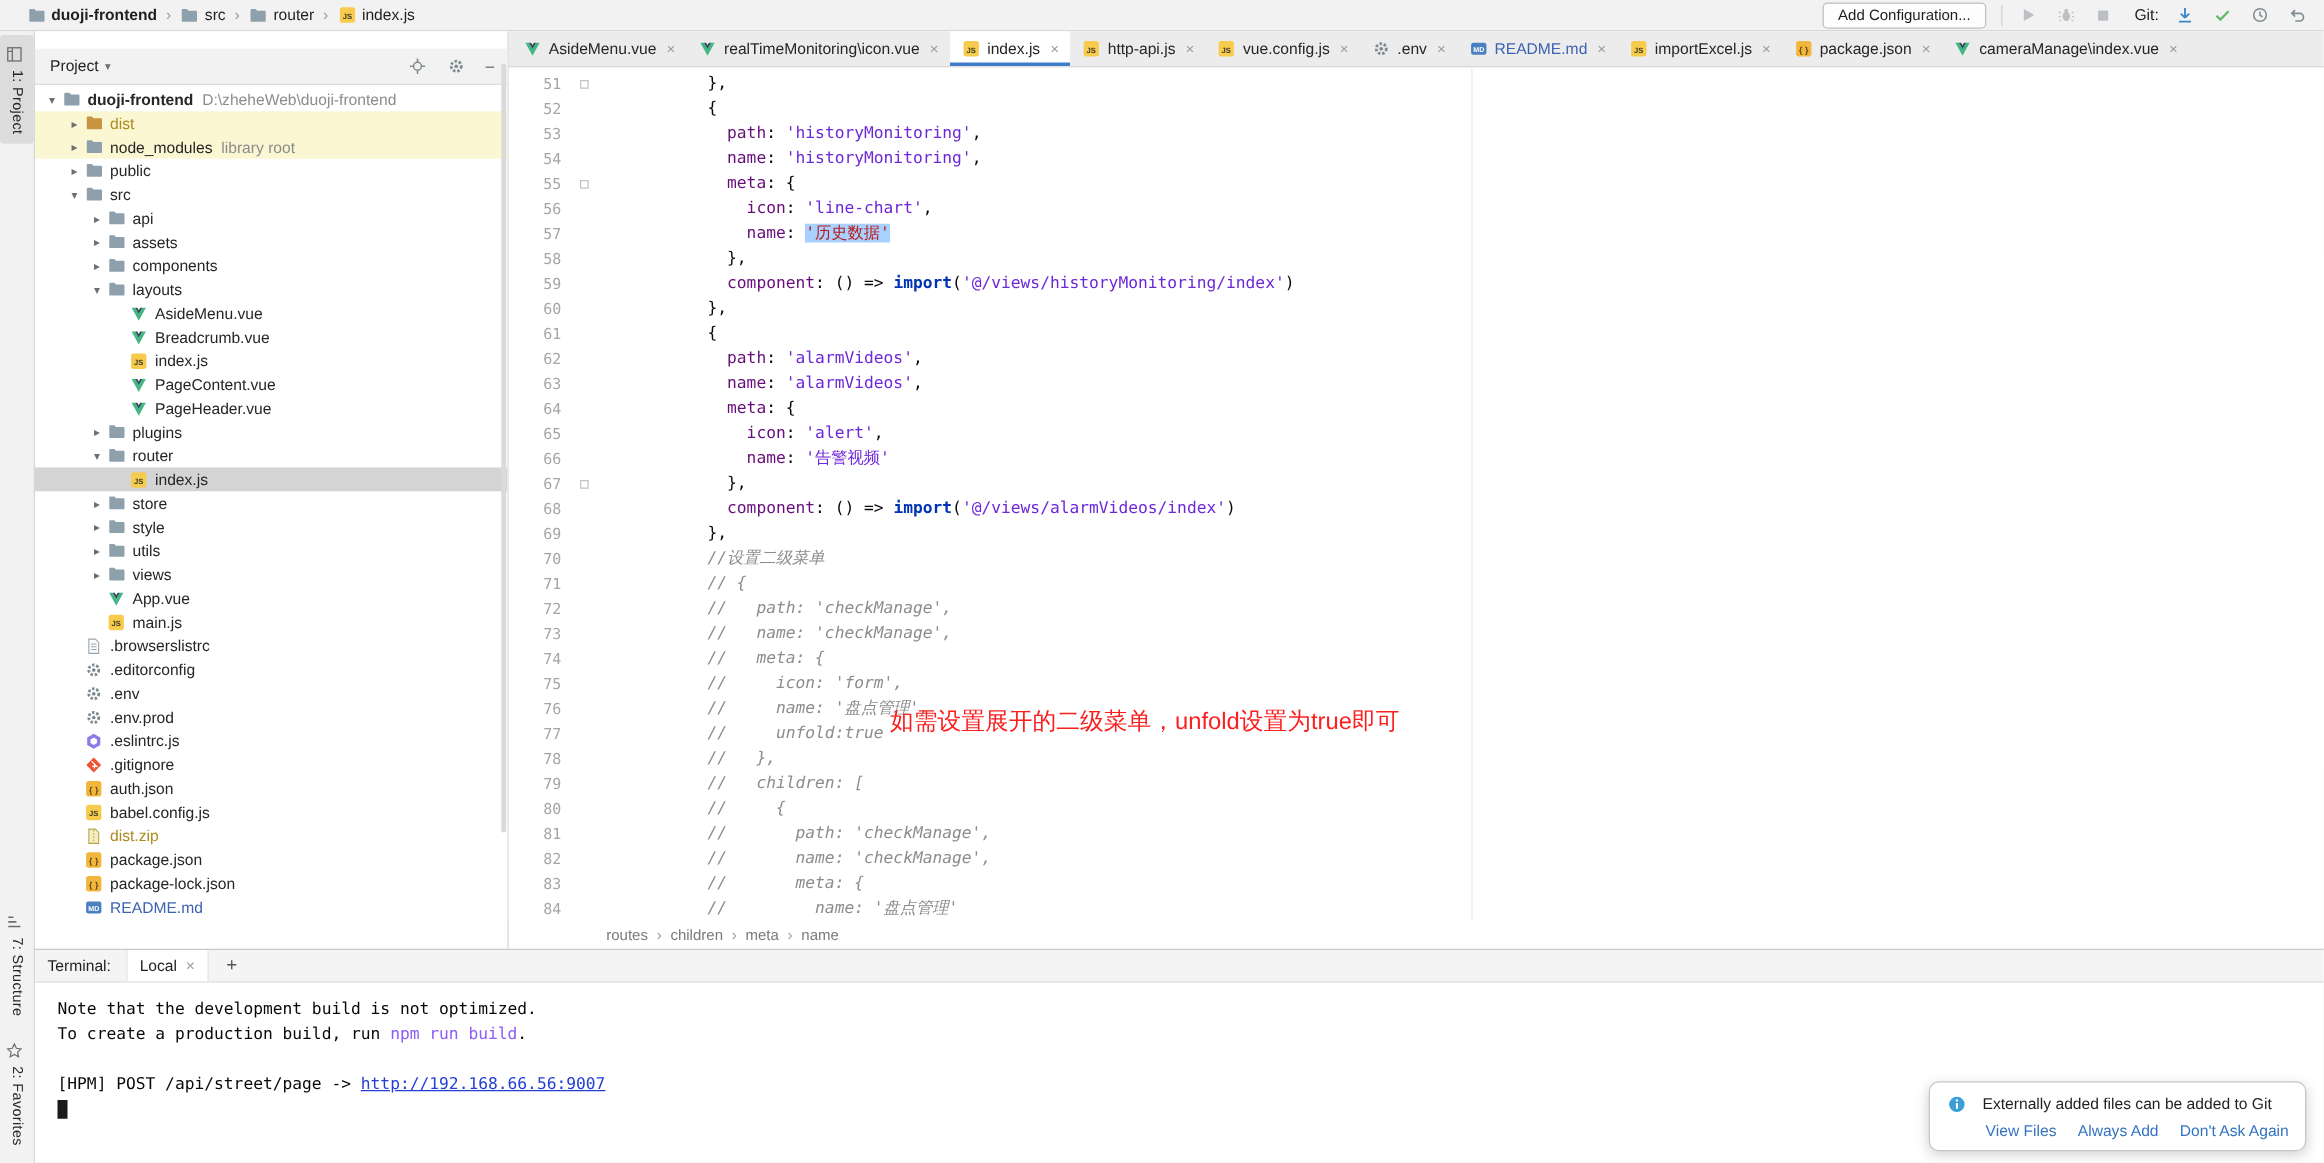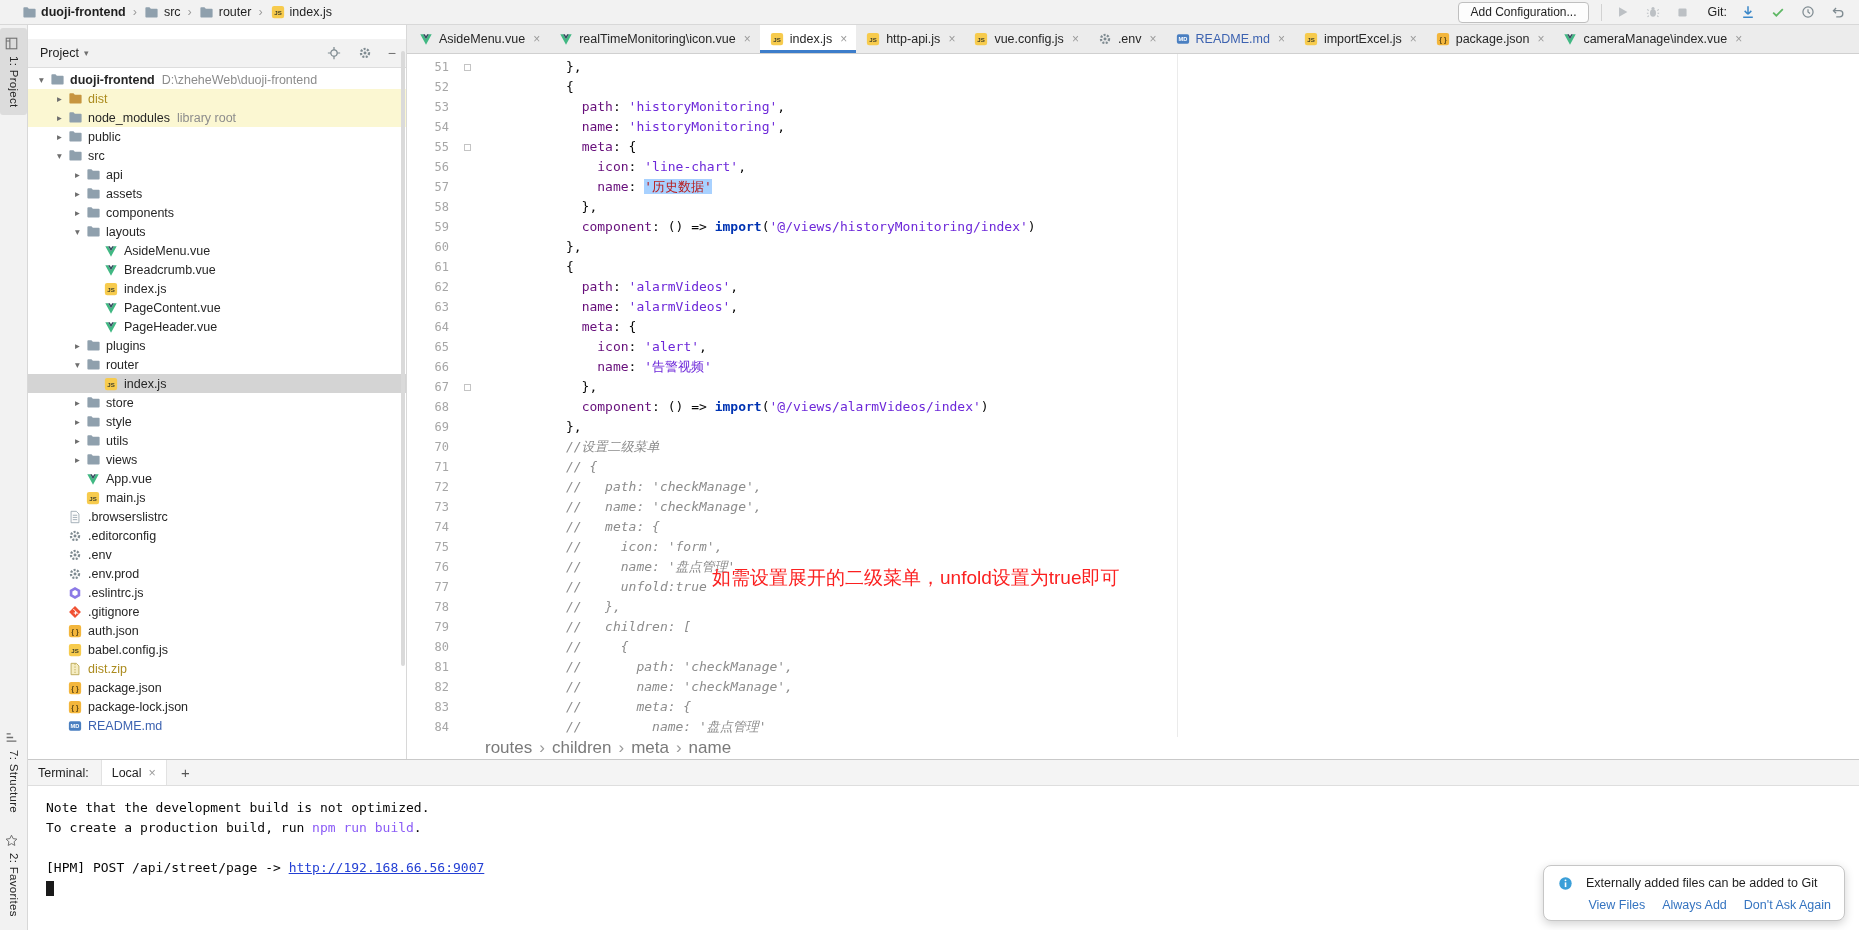--- a/index.html
+++ b/index.html
@@ -76,21 +76,21 @@
   .codec{white-space:pre;padding-left:34px;}
   .tk-p{color:#080808}
   .tk-k{color:#660e7a}
   .tk-s{color:#6d28d9}
   .tk-h{color:#b91c1c;background:#a8d1ff;}
   .tk-c{color:#8c8c8c;font-style:italic}
   .tk-i{color:#0033b3;font-weight:bold}
   .annotation{position:absolute;left:305px;top:514px;font-size:19px;color:#fb2020;
     font-family:"Liberation Sans",sans-serif;white-space:nowrap;}
   .ed-crumbs{height:22px;flex:none;display:flex;align-items:center;gap:7px;
-    padding-left:78px;font-size:17px;color:#7a7a7a;background:#fff;}
+    padding-left:78px;font-size:12px;color:#7a7a7a;background:#fff;}
   .edc-sep{color:#9a9a9a;}
 
   
   .terminal{height:171px;flex:none;background:#fff;border-top:1px solid #c9c9c9;
     position:relative;display:flex;flex-direction:column;}
   .term-head{height:26px;flex:none;display:flex;align-items:center;background:#f4f4f4;
     border-bottom:1px solid #dedede;padding-left:10px;}
   .term-tab{display:inline-flex;align-items:center;gap:7px;height:100%;padding:0 10px;
     margin-left:12px;background:#fff;border-left:1px solid #e2e2e2;border-right:1px solid #e2e2e2;}
   .term-x{color:#9b9b9b;}

